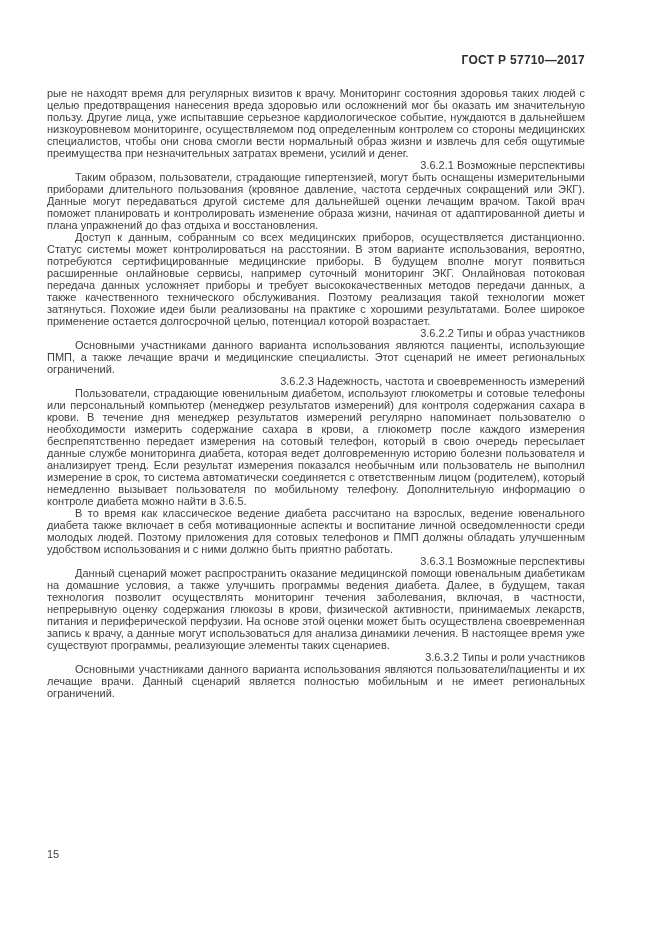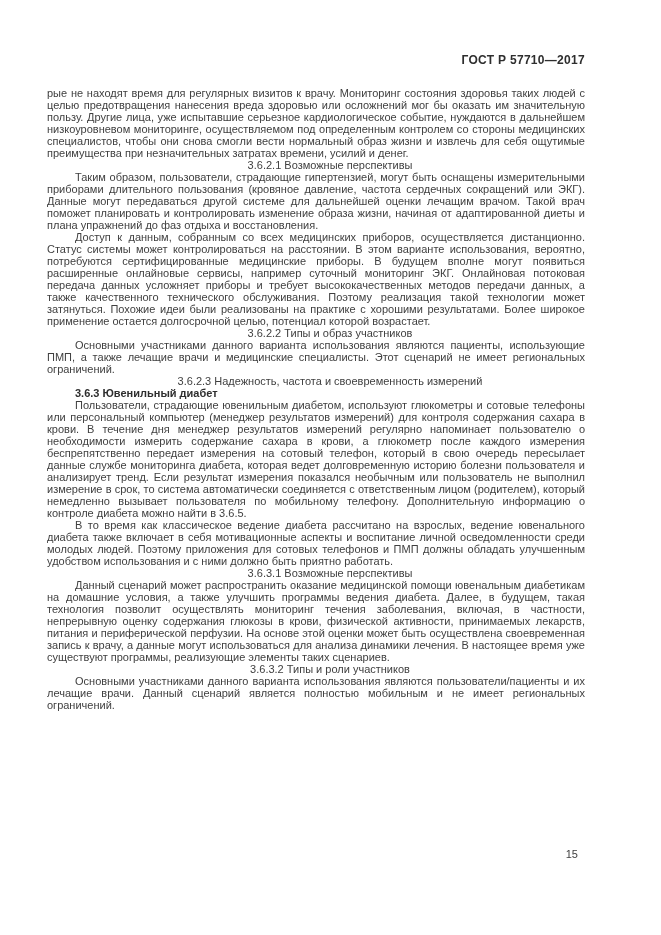--- a/index.html
+++ b/index.html
@@ -40,34 +40,33 @@
     text-align: justify;
   }
   .para {
     text-indent: 28px;
   }
   .para.no-indent {
     text-indent: 0;
   }
   .subheading {
     text-indent: 28px;
-    text-align: center;
+    text-align: right;
   }
   .heading-bold {
     text-indent: 28px;
     text-align: left;
     font-weight: bold;
     color: #2e2e2e;
   }
   .page-footer {
     position: absolute;
     top: 844px;
     left: 47px;
     width: 538px;
-    text-align: right;
   }
   .page-number {
     display: inline-block;
     margin-right: 7px;
     font-size: 11px;
     color: #404040;
   }
 </style>
 </head>
 <body>
@@ -79,21 +78,20 @@
   </div>
 
   <div class="page-body">
     <p class="para no-indent">рые не находят время для регулярных визитов к врачу. Мониторинг состояния здоровья таких людей с целью предотвращения нанесения вреда здоровью или осложнений мог бы оказать им значительную пользу. Другие лица, уже испытавшие серьезное кардиологическое событие, нуждаются в дальнейшем низкоуровневом мониторинге, осуществляемом под определенным контролем со стороны медицинских специалистов, чтобы они снова смогли вести нормальный образ жизни и извлечь для себя ощутимые преимущества при незначительных затратах времени, усилий и денег.</p>
     <p class="subheading">3.6.2.1 Возможные перспективы</p>
     <p class="para">Таким образом, пользователи, страдающие гипертензией, могут быть оснащены измерительными приборами длительного пользования (кровяное давление, частота сердечных сокращений или ЭКГ). Данные могут передаваться другой системе для дальнейшей оценки лечащим врачом. Такой врач поможет планировать и контролировать изменение образа жизни, начиная от адаптированной диеты и плана упражнений до фаз отдыха и восстановления.</p>
     <p class="para">Доступ к данным, собранным со всех медицинских приборов, осуществляется дистанционно. Статус системы может контролироваться на расстоянии. В этом варианте использования, вероятно, потребуются сертифицированные медицинские приборы. В будущем вполне могут появиться расширенные онлайновые сервисы, например суточный мониторинг ЭКГ. Онлайновая потоковая передача данных усложняет приборы и требует высококачественных методов передачи данных, а также качественного технического обслуживания. Поэтому реализация такой технологии может затянуться. Похожие идеи были реализованы на практике с хорошими результатами. Более широкое применение остается долгосрочной целью, потенциал которой возрастает.</p>
     <p class="subheading">3.6.2.2 Типы и образ участников</p>
     <p class="para">Основными участниками данного варианта использования являются пациенты, использующие ПМП, а также лечащие врачи и медицинские специалисты. Этот сценарий не имеет региональных ограничений.</p>
     <p class="subheading">3.6.2.3 Надежность, частота и своевременность измерений</p>
-    <p class="heading-bold">3.6.3 Ювенильный диабет</p>
     <p class="para">Пользователи, страдающие ювенильным диабетом, используют глюкометры и сотовые телефоны или персональный компьютер (менеджер результатов измерений) для контроля содержания сахара в крови. В течение дня менеджер результатов измерений регулярно напоминает пользователю о необходимости измерить содержание сахара в крови, а глюкометр после каждого измерения беспрепятственно передает измерения на сотовый телефон, который в свою очередь пересылает данные службе мониторинга диабета, которая ведет долговременную историю болезни пользователя и анализирует тренд. Если результат измерения показался необычным или пользователь не выполнил измерение в срок, то система автоматически соединяется с ответственным лицом (родителем), который немедленно вызывает пользователя по мобильному телефону. Дополнительную информацию о контроле диабета можно найти в 3.6.5.</p>
     <p class="para">В то время как классическое ведение диабета рассчитано на взрослых, ведение ювенального диабета также включает в себя мотивационные аспекты и воспитание личной осведомленности среди молодых людей. Поэтому приложения для сотовых телефонов и ПМП должны обладать улучшенным удобством использования и с ними должно быть приятно работать.</p>
     <p class="subheading">3.6.3.1 Возможные перспективы</p>
     <p class="para">Данный сценарий может распространить оказание медицинской помощи ювенальным диабетикам на домашние условия, а также улучшить программы ведения диабета. Далее, в будущем, такая технология позволит осуществлять мониторинг течения заболевания, включая, в частности, непрерывную оценку содержания глюкозы в крови, физической активности, принимаемых лекарств, питания и периферической перфузии. На основе этой оценки может быть осуществлена своевременная запись к врачу, а данные могут использоваться для анализа динамики лечения. В настоящее время уже существуют программы, реализующие элементы таких сценариев.</p>
     <p class="subheading">3.6.3.2 Типы и роли участников</p>
     <p class="para">Основными участниками данного варианта использования являются пользователи/пациенты и их лечащие врачи. Данный сценарий является полностью мобильным и не имеет региональных ограничений.</p>
   </div>
 
   <div class="page-footer">
     <span class="page-number">15</span>

